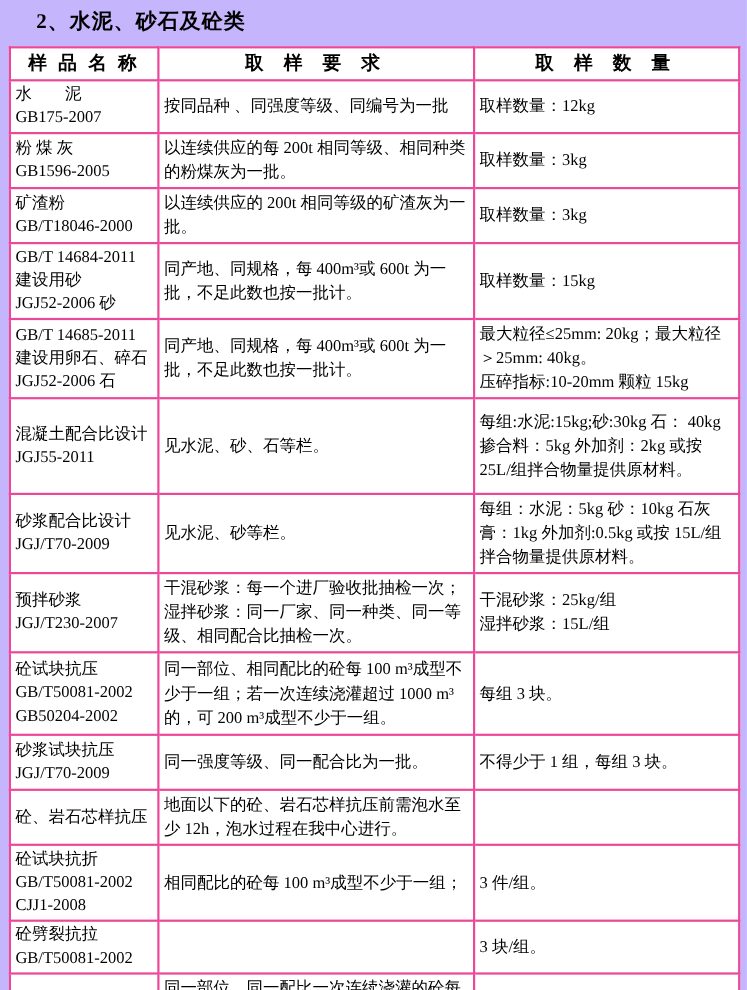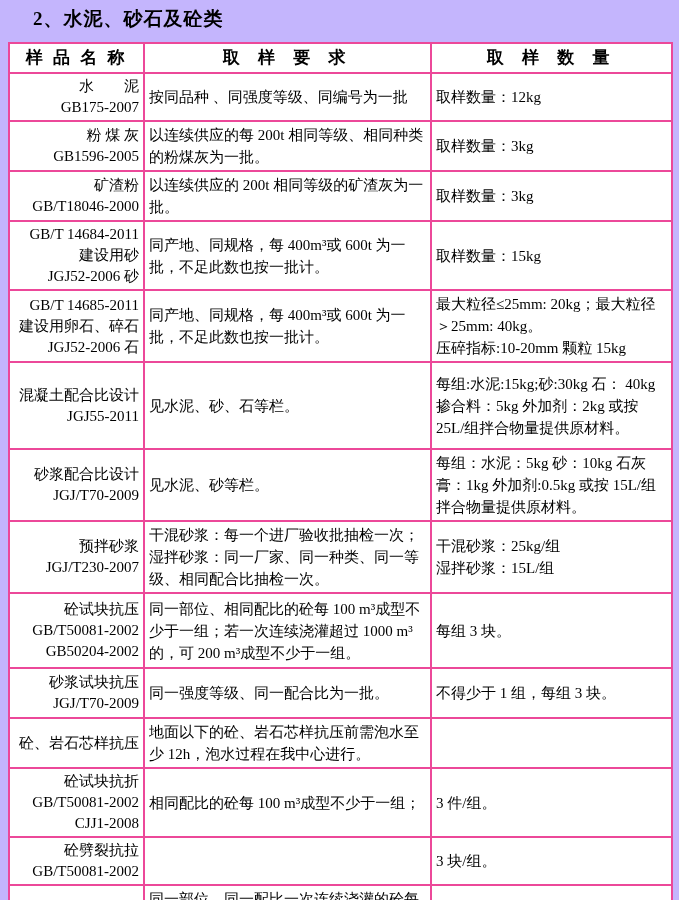--- a/index.html
+++ b/index.html
@@ -47,21 +47,21 @@
   }
   table.sampling th {
     font-size: 17px;
     font-weight: bold;
     text-align: center;
     padding: 2px 0;
   }
   th.h-spread { letter-spacing: 7px; }
   th.h-name   { letter-spacing: 3px; }
   td.c-name {
-    text-align: right;
+    text-align: left;
     padding: 2px 2px;
   }
   td.c-name .name-line {
     line-height: 21px;
     white-space: pre;
   }
   td.c-req  { padding-left: 8px; padding-right: 4px; }
   td.c-qty  { padding-left: 8px; padding-right: 4px; }
   .cell-line { display: block; }
 </style>

